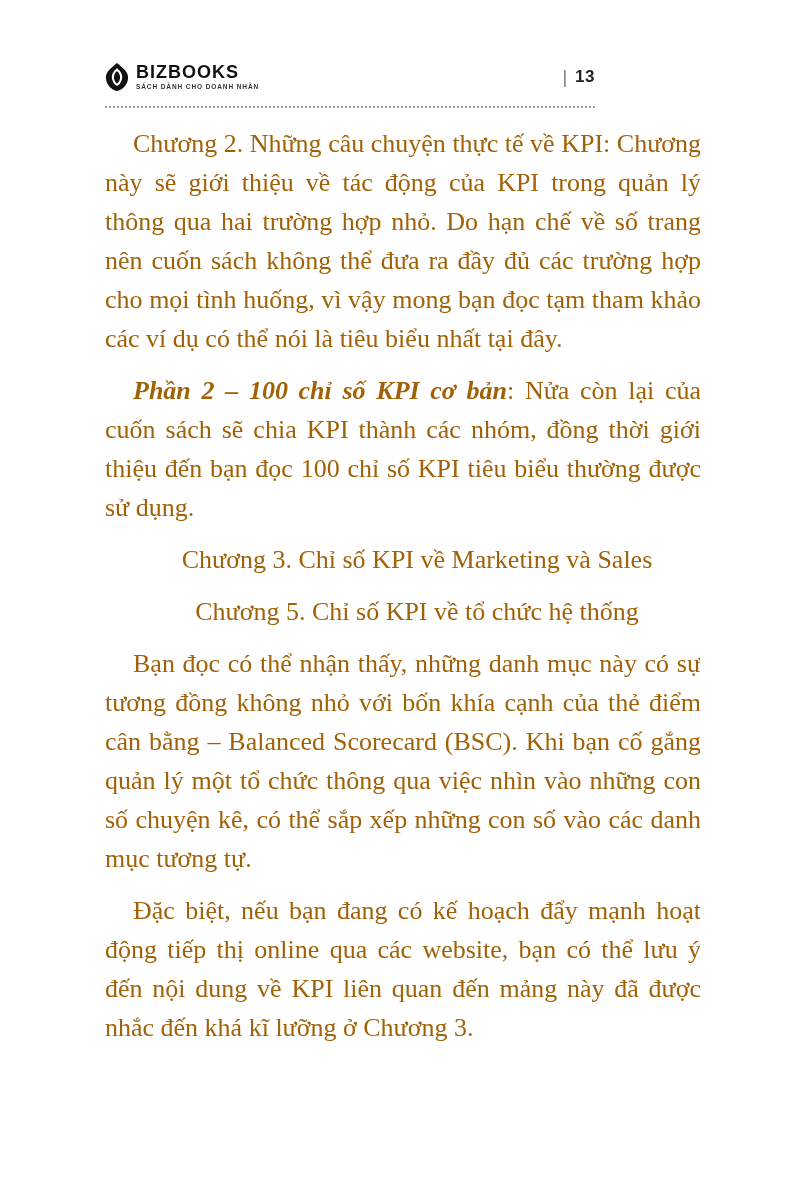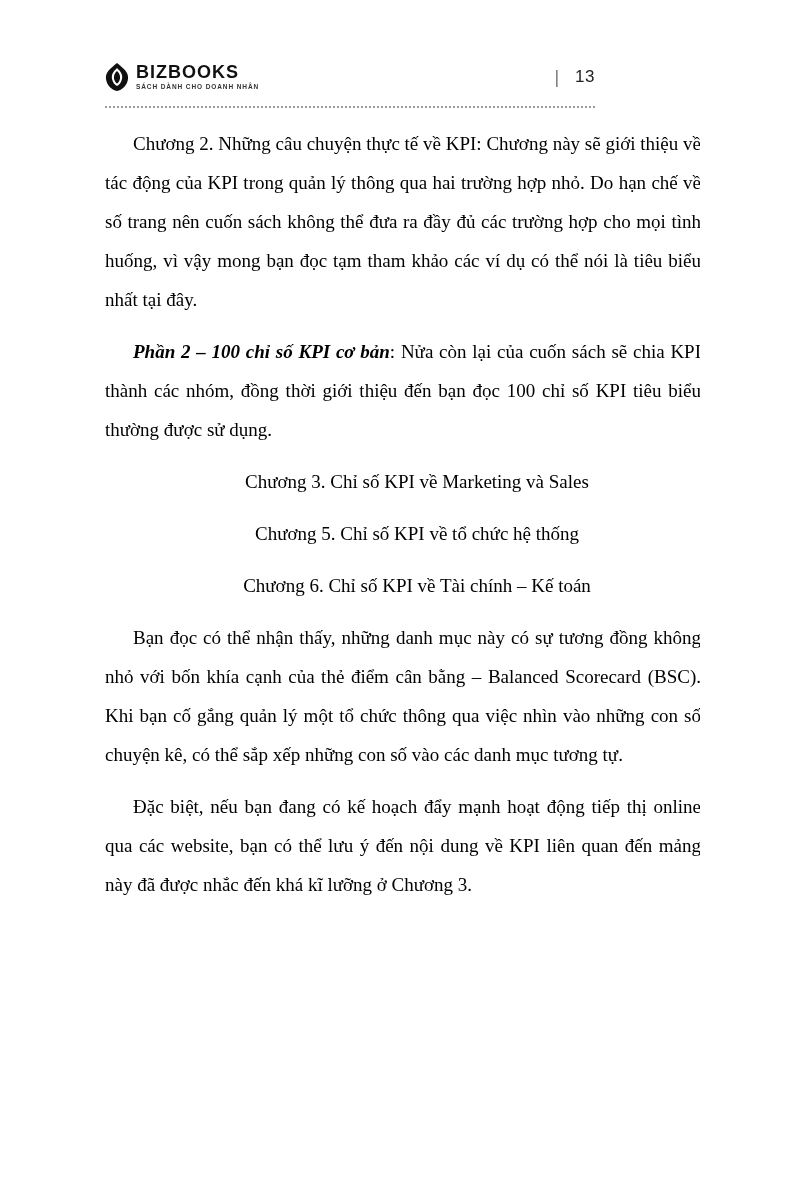--- a/index.html
+++ b/index.html
@@ -67,38 +67,37 @@
     font-family: "Liberation Sans", sans-serif;
     font-size: 17px;
     color: #222222;
   }
   .page-num-bar {
     color: #777777;
     font-weight: 400;
     font-size: 18px;
   }
   .page-num {
-    font-weight: 400;
+    font-weight: 700;
     letter-spacing: 0.5px;
-    margin-left: 8px;
   }
   
   .content {
     position: absolute;
     top: 124px;
     left: 105px;
     width: 596px;
   }
   .content p {
     margin: 0 0 13px 0;
-    font-size: 19px;
+    font-size: 26px;
     line-height: 39px;
     text-indent: 28px;
     text-align: justify;
-    color: #000000;
+    color: #a16207;
   }
   .content p.single-line {
     text-align: center;
   }
   .lead-bold-italic {
     font-weight: 700;
     font-style: italic;
   }
 </style>
 </head>
@@ -122,18 +121,17 @@
       <span class="page-num-bar">|</span>
       <span class="page-num">13</span>
     </div>
   </div>
 
   <div class="content">
     <p>Chương 2. Những câu chuyện thực tế về KPI: Chương này sẽ giới thiệu về tác động của KPI trong quản lý thông qua hai trường hợp nhỏ. Do hạn chế về số trang nên cuốn sách không thể đưa ra đầy đủ các trường hợp cho mọi tình huống, vì vậy mong bạn đọc tạm tham khảo các ví dụ có thể nói là tiêu biểu nhất tại đây.</p>
     <p><span class="lead-bold-italic">Phần 2 – 100 chỉ số KPI cơ bản</span><span>: Nửa còn lại của cuốn sách sẽ chia KPI thành các nhóm, đồng thời giới thiệu đến bạn đọc 100 chỉ số KPI tiêu biểu thường được sử dụng.</span></p>
     <p class="single-line">Chương 3. Chỉ số KPI về Marketing và Sales</p>
     <p class="single-line">Chương 5. Chỉ số KPI về tổ chức hệ thống</p>
-    <p class="single-line">Chương 6. Chỉ số KPI về Tài chính – Kế toán</p>
     <p>Bạn đọc có thể nhận thấy, những danh mục này có sự tương đồng không nhỏ với bốn khía cạnh của thẻ điểm cân bằng – Balanced Scorecard (BSC). Khi bạn cố gắng quản lý một tổ chức thông qua việc nhìn vào những con số chuyện kê, có thể sắp xếp những con số vào các danh mục tương tự.</p>
     <p>Đặc biệt, nếu bạn đang có kế hoạch đẩy mạnh hoạt động tiếp thị online qua các website, bạn có thể lưu ý đến nội dung về KPI liên quan đến mảng này đã được nhắc đến khá kĩ lưỡng ở Chương 3.</p>
   </div>
 
 </div>
 
 </body></html>

